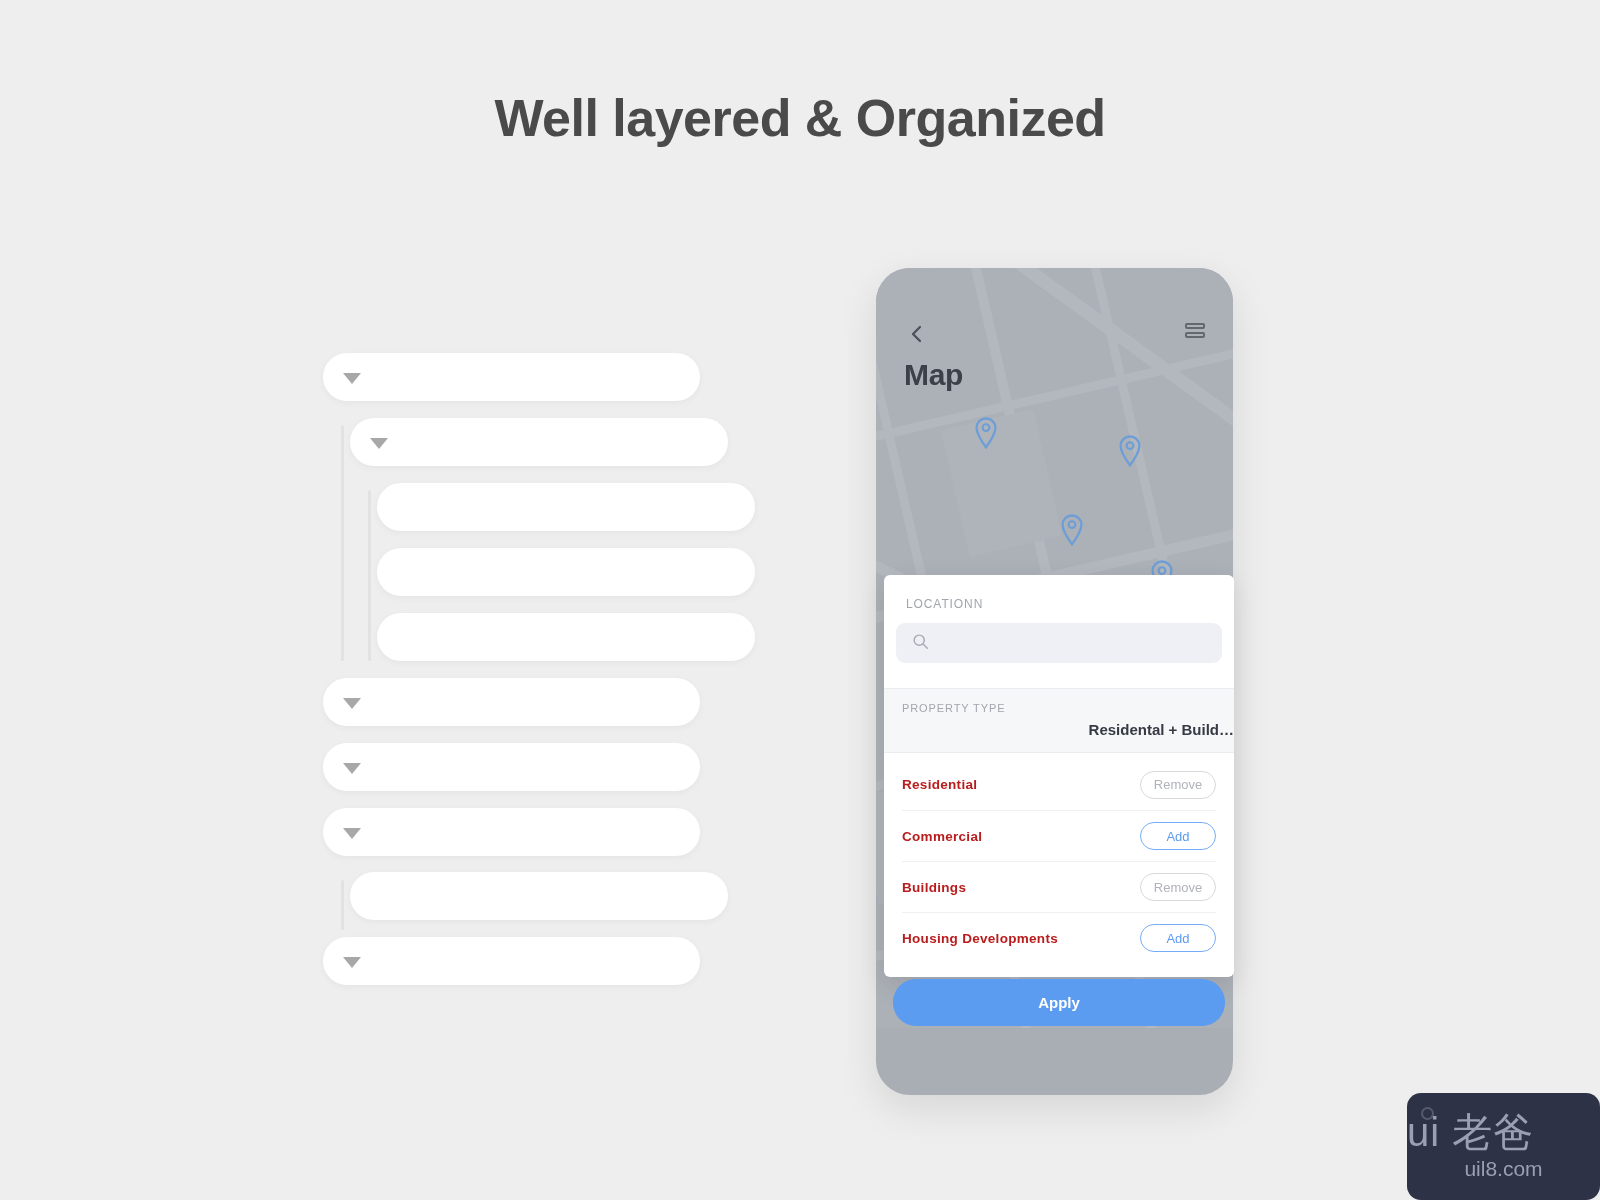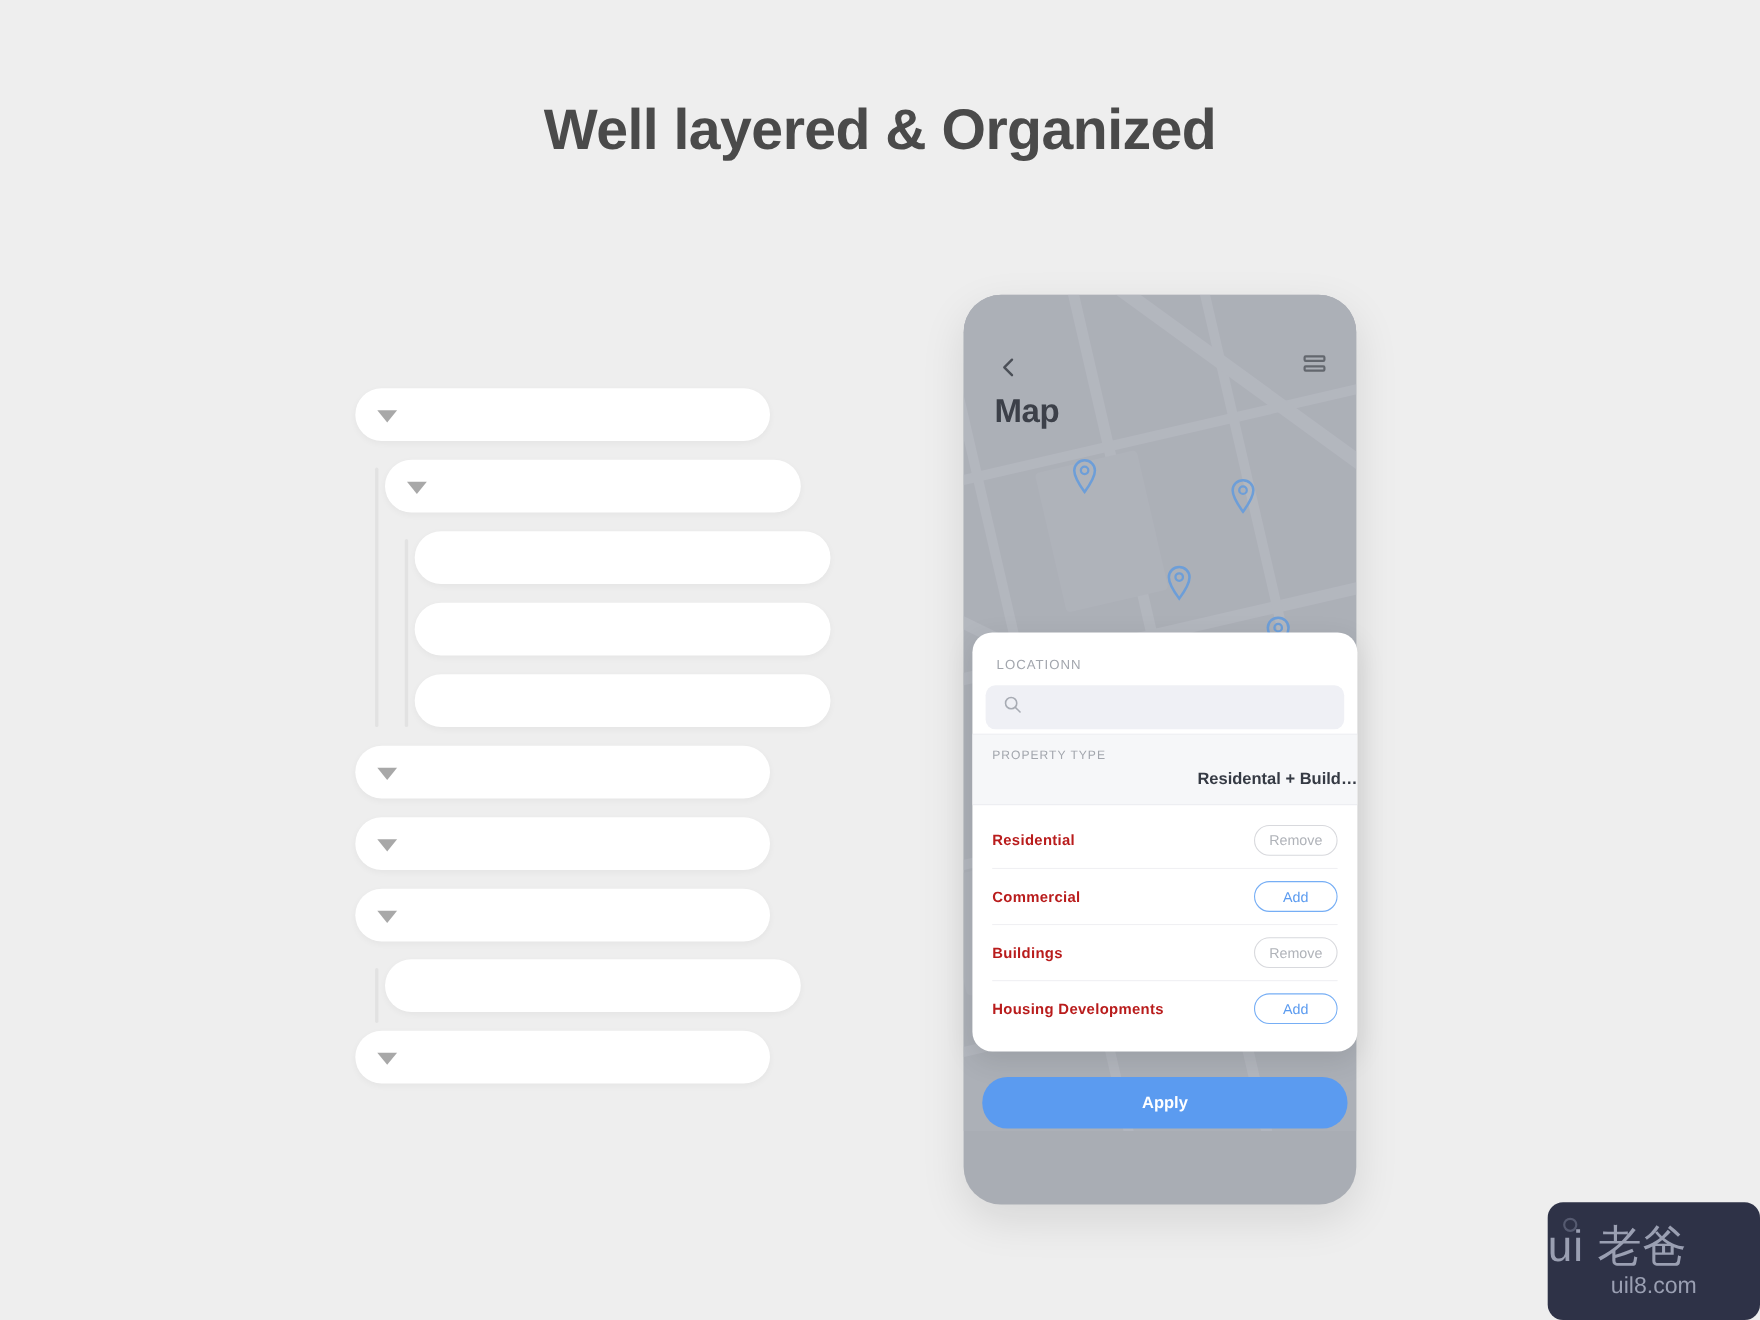--- a/index.html
+++ b/index.html
@@ -155,21 +155,21 @@
     letter-spacing: -0.3px;
   }
 
   
   .filter-card {
     position: absolute;
     left: 884px;
     top: 575px;
     width: 350px;
     background: #ffffff;
-    border-radius: 18px;
+    border-radius: 6px;
     box-shadow: 0 8px 26px rgba(0,0,0,0.10);
     overflow: hidden;
   }
 
   .loc-label {
     padding: 22px 22px 0 22px;
     font-size: 12px;
     letter-spacing: 0.9px;
     color: #a2a6ad;
   }
@@ -190,21 +190,21 @@
     background: transparent;
     font-family: "Liberation Sans", sans-serif;
     font-size: 14px;
     color: #3c4049;
     margin-left: 10px;
     flex: 1;
   }
 
   .seg-row {
     display: flex;
-    margin-top: 4px;
+    margin-top: 25px;
     border-top: 1px solid #ececf0;
     border-bottom: 1px solid #ececf0;
     gap: 40px;
   }
 
   .seg {
     padding: 13px 0 14px 18px;
     flex: 1;
   }
   .seg.active { background: #f6f7f9; }

